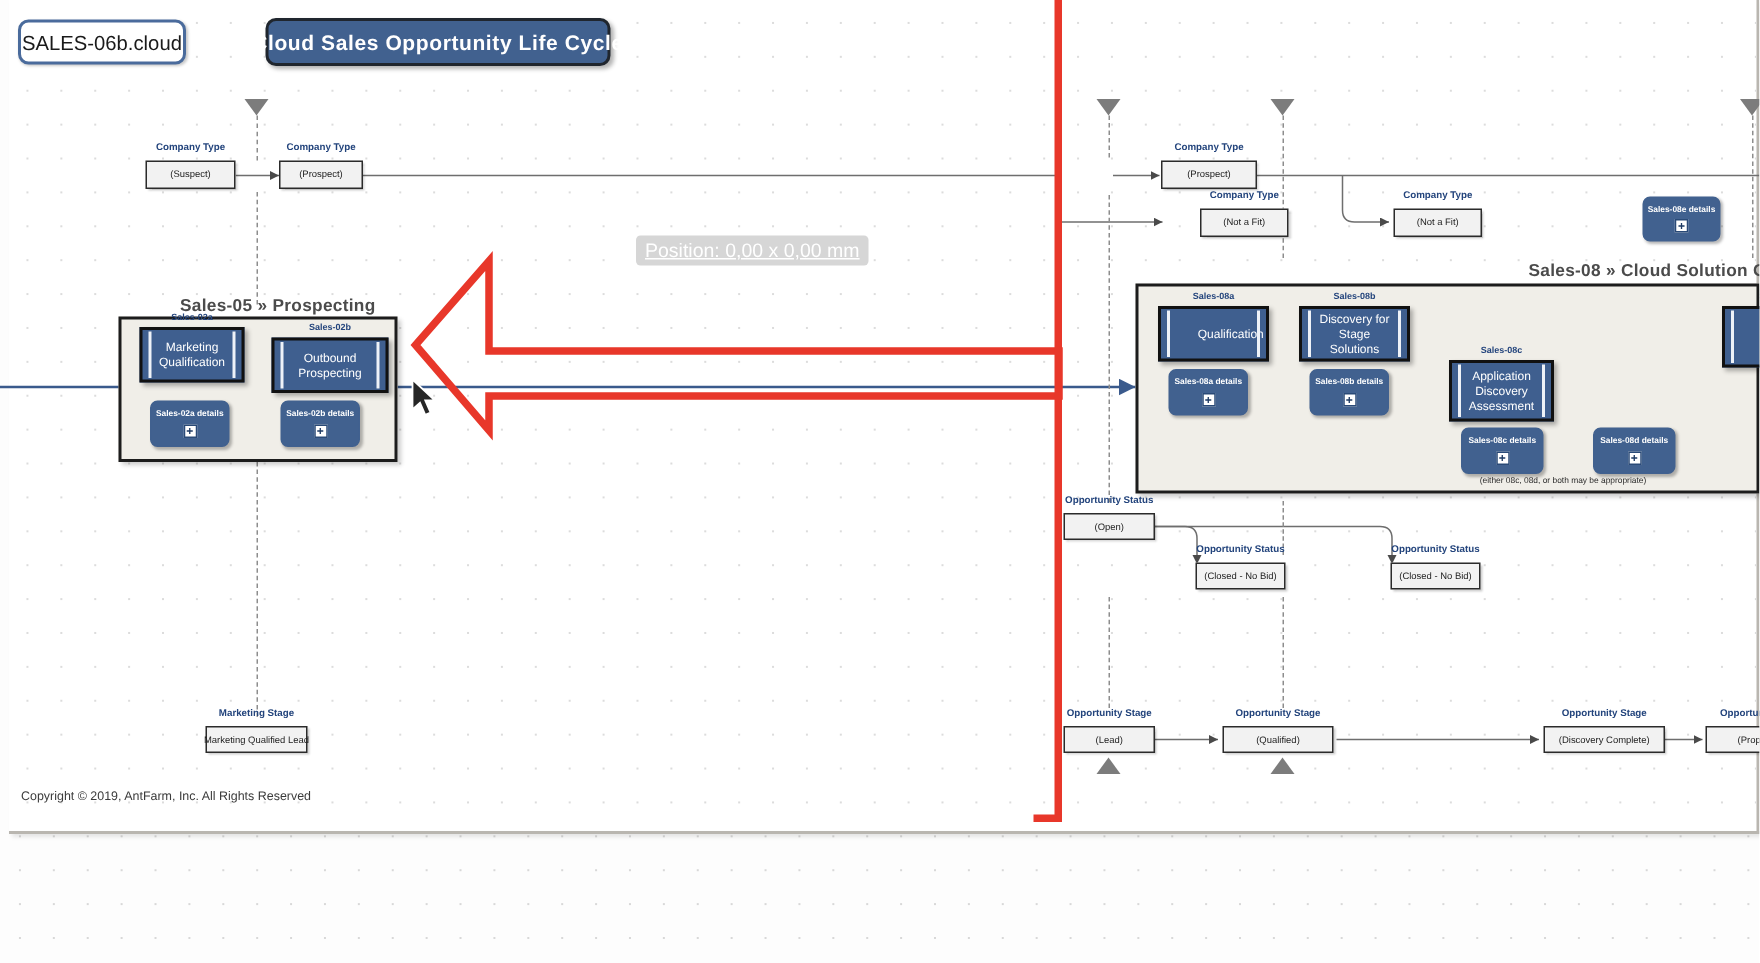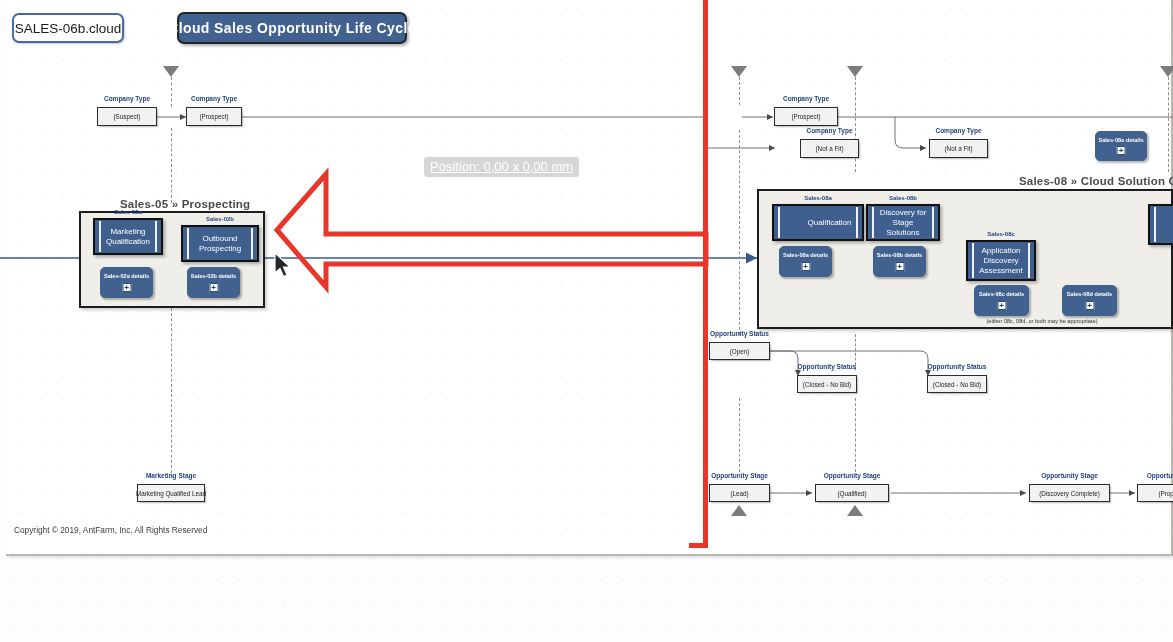--- a/index.html
+++ b/index.html
@@ -344,21 +344,21 @@
     <span>Outbound Prospecting</span>
   </div>
   <div class="detbox" style="left:187px; top:267px; width:53px; height:31px;">
     <div class="det-label">Sales-02b details</div>
     <div class="det-plus">+</div>
   </div>
 
   <div class="group-title" style="left:1019px; top:175px;">Sales-08 » Cloud Solution Opportu</div>
   <div class="groupbox" style="left:757px; top:189px; width:416px; height:140px;"></div>
 
-  <div class="procbox" style="left:772px; top:204px; width:92px; height:37px;padding-left:32px;">
+  <div class="procbox" style="left:772px; top:204px; width:74px; height:37px;padding-left:32px;">
     <div class="proc-code">Sales-08a</div>
     <span>Qualification</span>
   </div>
   <div class="detbox" style="left:779px; top:246px; width:53px; height:31px;">
     <div class="det-label">Sales-08a details</div>
     <div class="det-plus">+</div>
   </div>
 
   <div class="procbox" style="left:866px; top:204px; width:74px; height:37px;">
     <div class="proc-code">Sales-08b</div>

